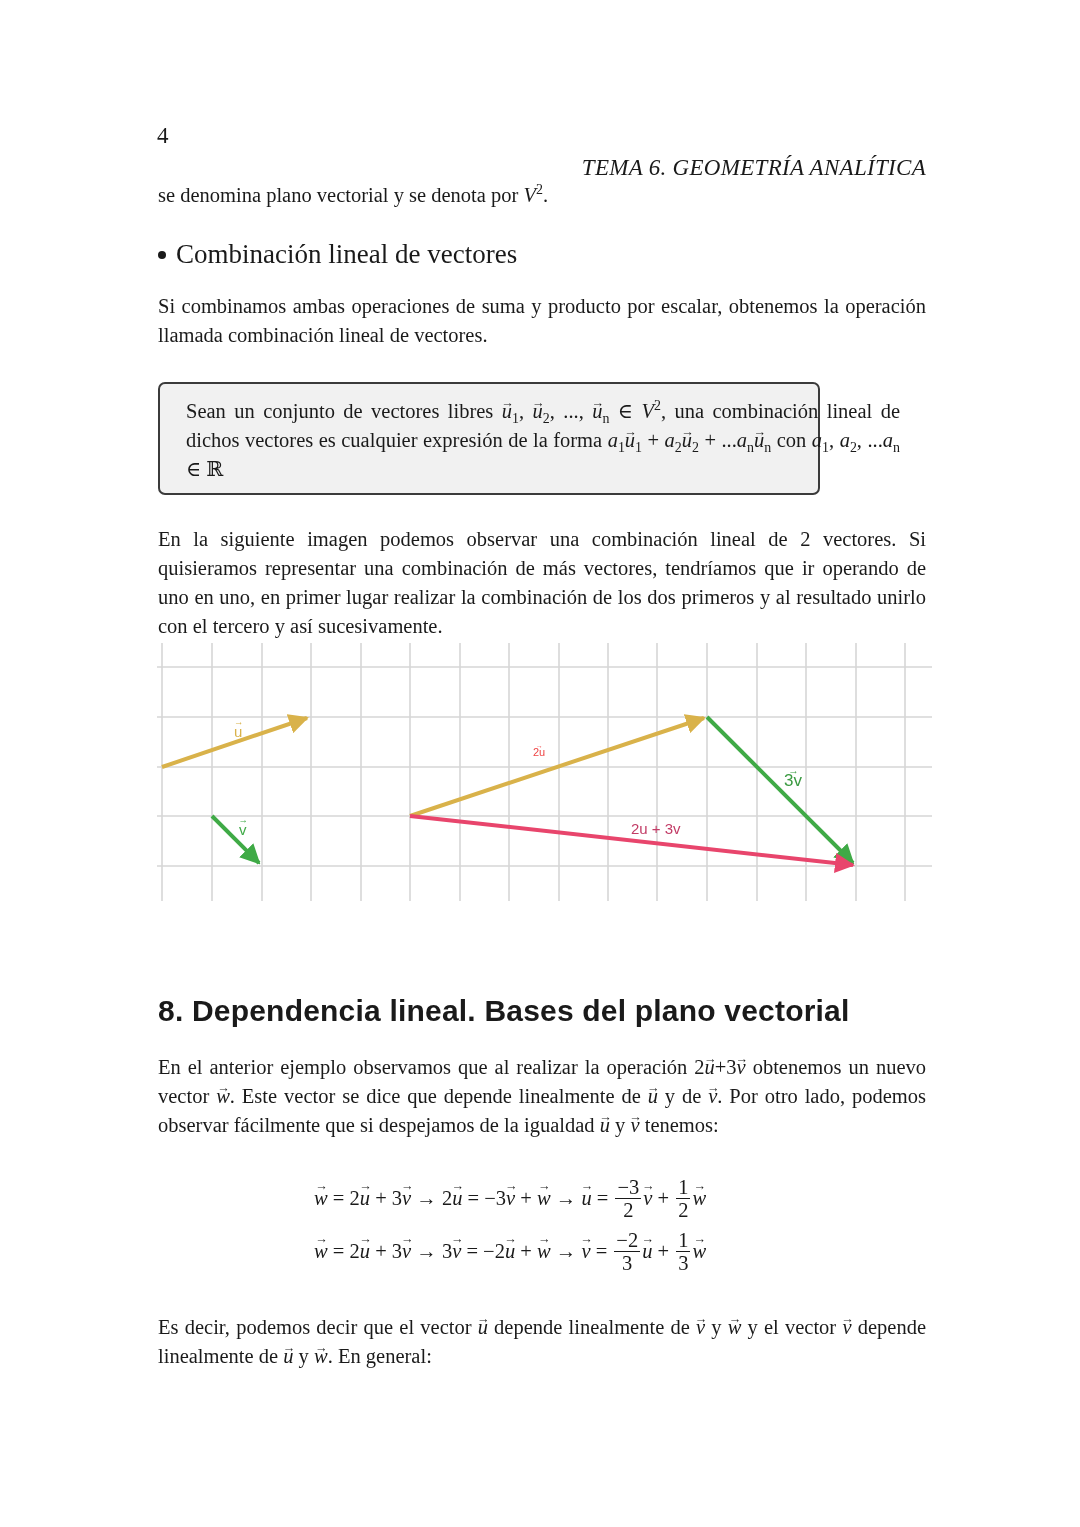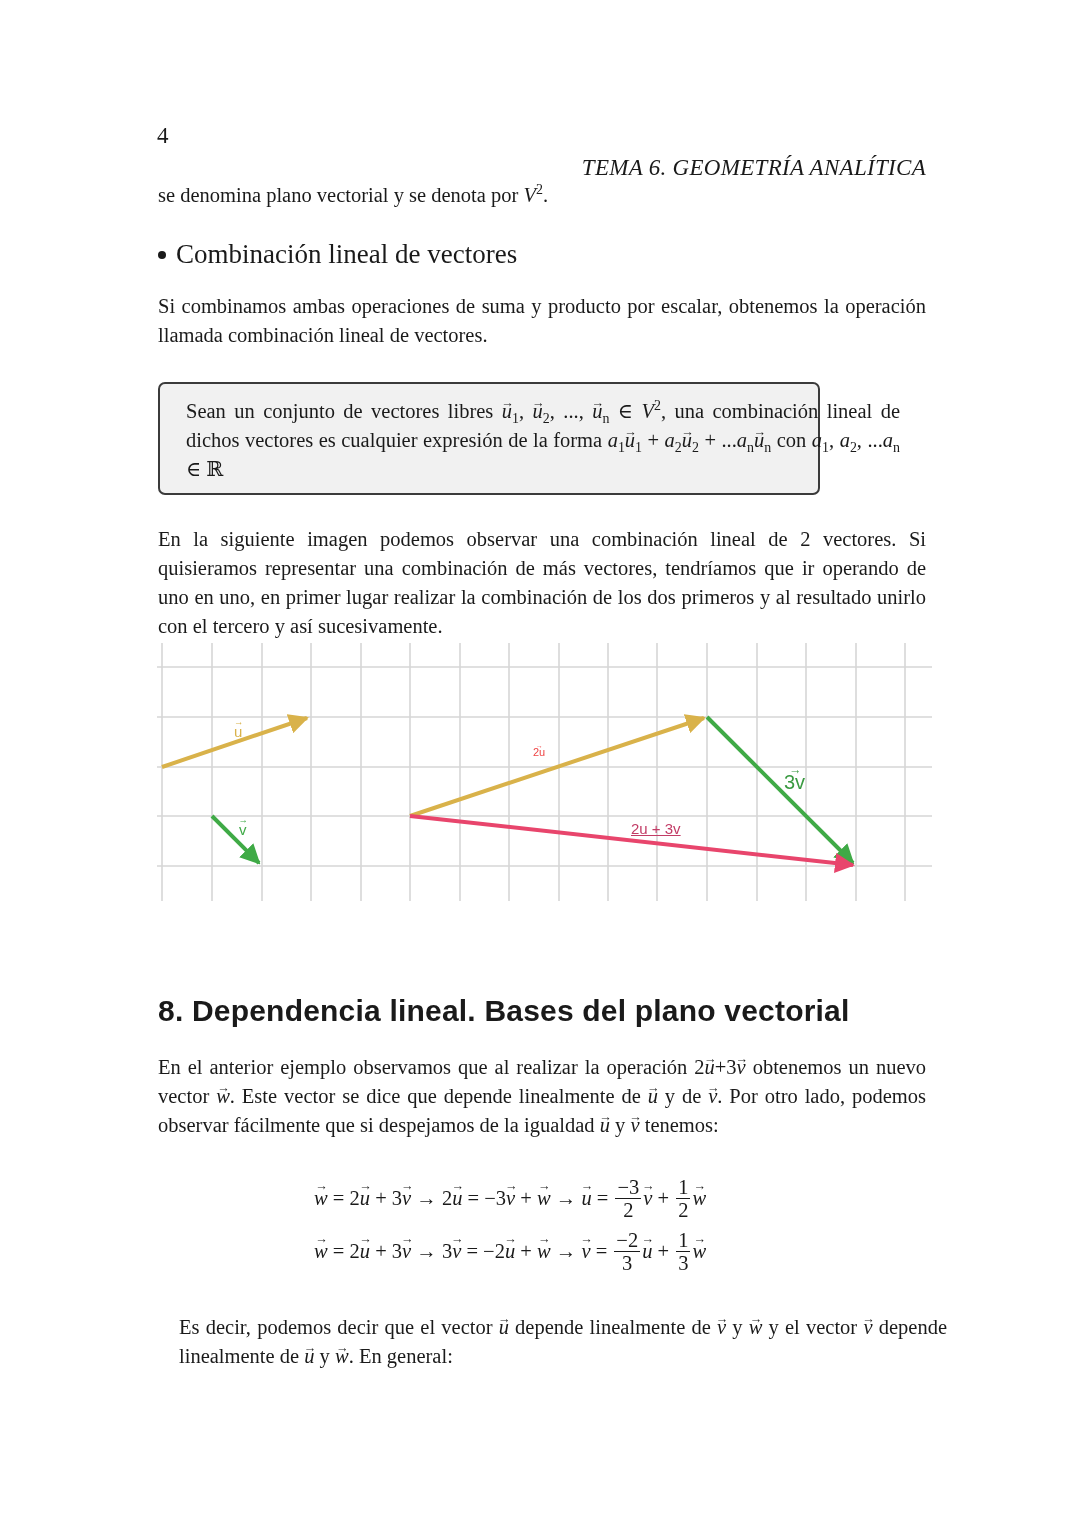--- a/index.html
+++ b/index.html
@@ -89,22 +89,22 @@
     </g>
     <line x1="5" y1="124" x2="150" y2="75" stroke="#d9b24a" stroke-width="4" marker-end="url(#ah-u)"></line>
     <line x1="55" y1="173" x2="102" y2="220" stroke="#3faa46" stroke-width="4" marker-end="url(#ah-v)"></line>
     <line x1="253" y1="173" x2="547" y2="75" stroke="#d9b24a" stroke-width="4" marker-end="url(#ah-u)"></line>
     <line x1="550" y1="74" x2="696" y2="220" stroke="#3faa46" stroke-width="4" marker-end="url(#ah-v)"></line>
     <line x1="253" y1="173" x2="696" y2="222" stroke="#e8456c" stroke-width="4" marker-end="url(#ah-s)"></line>
   </svg>
   <div class="abs sans" style="left:77px; top:80px; font-size:15px; color:#d9b24a;"><span class="vec" style="font-style:normal">u</span></div>
   <div class="abs sans" style="left:82px; top:178px; font-size:15px; color:#3faa46;"><span class="vec" style="font-style:normal">v</span></div>
   <div class="abs sans" style="left:376px; top:103px; font-size:11px; color:#ef4444;"><span class="vec" style="font-style:normal">2u</span></div>
-  <div class="abs sans" style="left:627px; top:128px; font-size:20px; color:#3a9a41;"><span class="vec" style="font-style:normal">3v</span></div>
-  <div class="abs sans" style="left:474px; top:177px; font-size:15px; color:#c23c66;text-decoration:underline;"><span>2u + 3v</span></div>
+  <div class="abs sans" style="left:627px; top:128px; font-size:17px; color:#3a9a41;"><span class="vec" style="font-style:normal">3v</span></div>
+  <div class="abs sans" style="left:474px; top:177px; font-size:15px; color:#c23c66;"><span>2u + 3v</span></div>
 </div>
 
 <div class="abs heading sans">8. Dependencia lineal. Bases del plano vectorial</div>
 
 <div class="abs para serif" style="top:1053px;">
   <span>En el anterior ejemplo observamos que al realizar la operación </span>2<span class="vec">u</span>+3<span class="vec">v</span><span> obtenemos un nuevo vector </span><span class="vec">w</span><span>. Este vector se dice que depende linealmente de </span><span class="vec">u</span><span> y de </span><span class="vec">v</span><span>. Por otro lado, podemos observar fácilmente que si despejamos de la igualdad </span><span class="vec">u</span><span> y </span><span class="vec">v</span><span> tenemos:</span>
 </div>
 
 <div class="abs eqs serif">
   <div class="eq-row">
@@ -122,15 +122,15 @@
     <span class="frac">
         <span class="num">−2</span>
         <span>3</span>
       </span><span class="vec">u</span>&nbsp;+&nbsp;<span class="frac">
         <span class="num">1</span>
         <span>3</span>
       </span><span class="vec">w</span>
   </div>
 </div>
 
-<div class="abs para serif" style="top:1313px;margin-left:21px;">
+<div class="abs para serif" style="top:1313px;">
   <span>Es decir, podemos decir que el vector </span><span class="vec">u</span><span> depende linealmente de </span><span class="vec">v</span><span> y </span><span class="vec">w</span><span> y el vector </span><span class="vec">v</span><span> depende linealmente de </span><span class="vec">u</span><span> y </span><span class="vec">w</span><span>. En general:</span>
 </div>
 
 </body></html>

